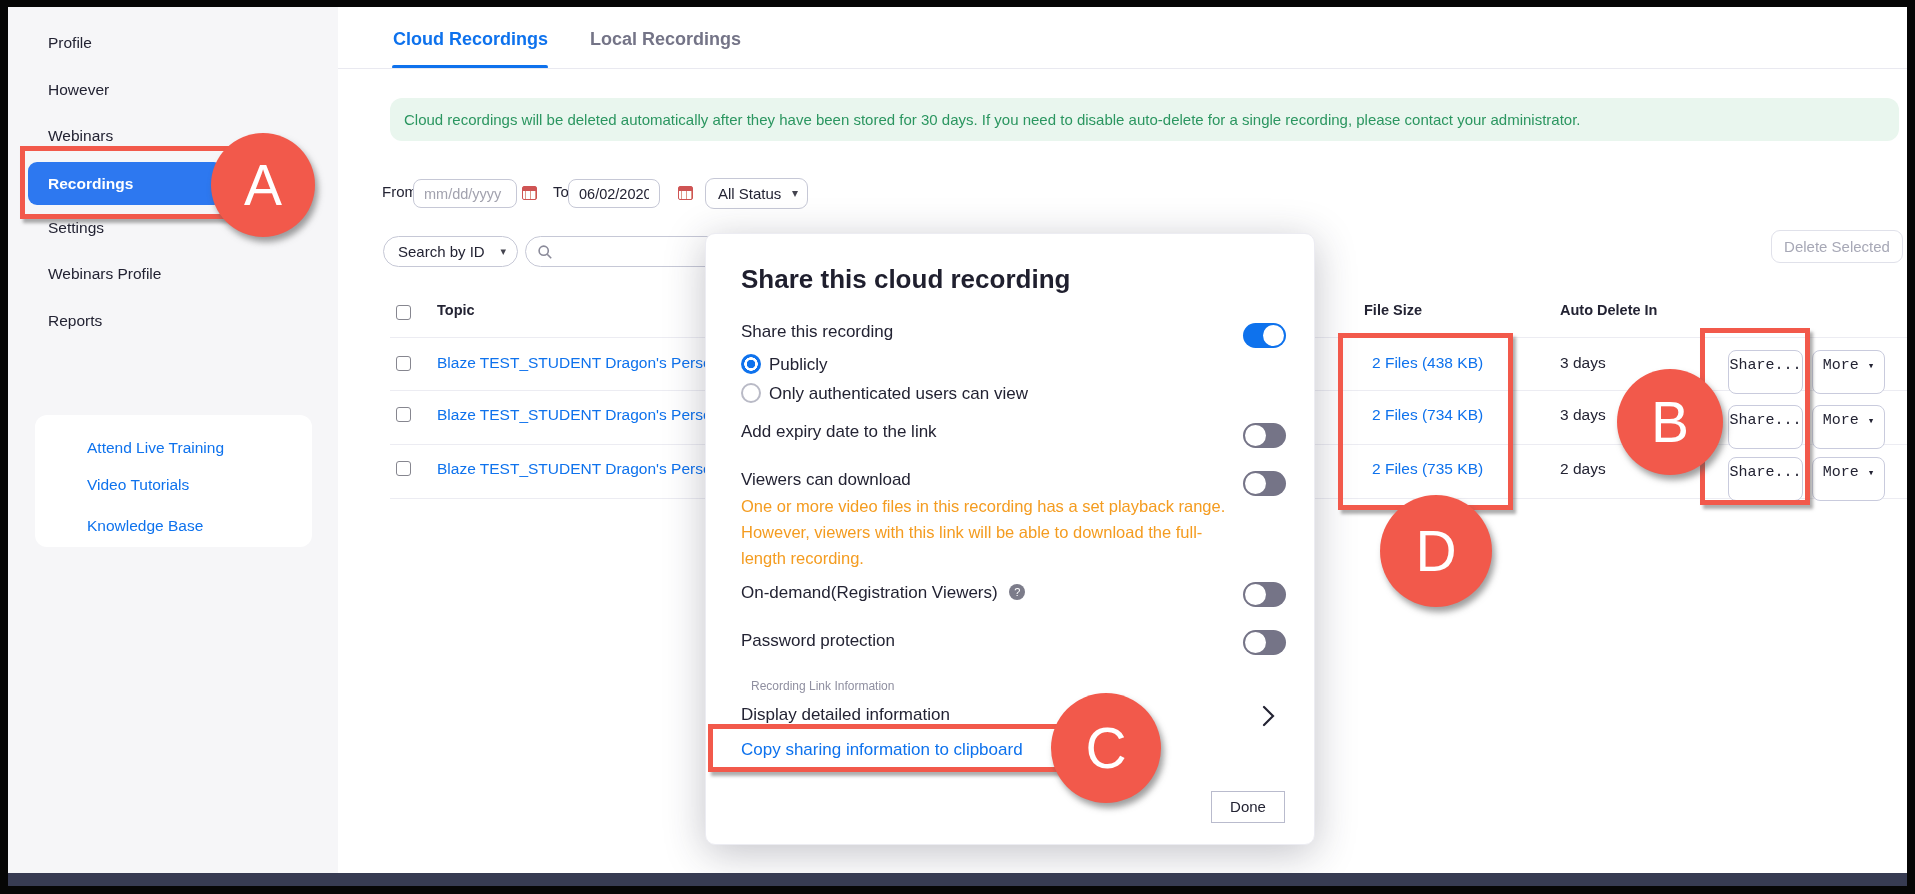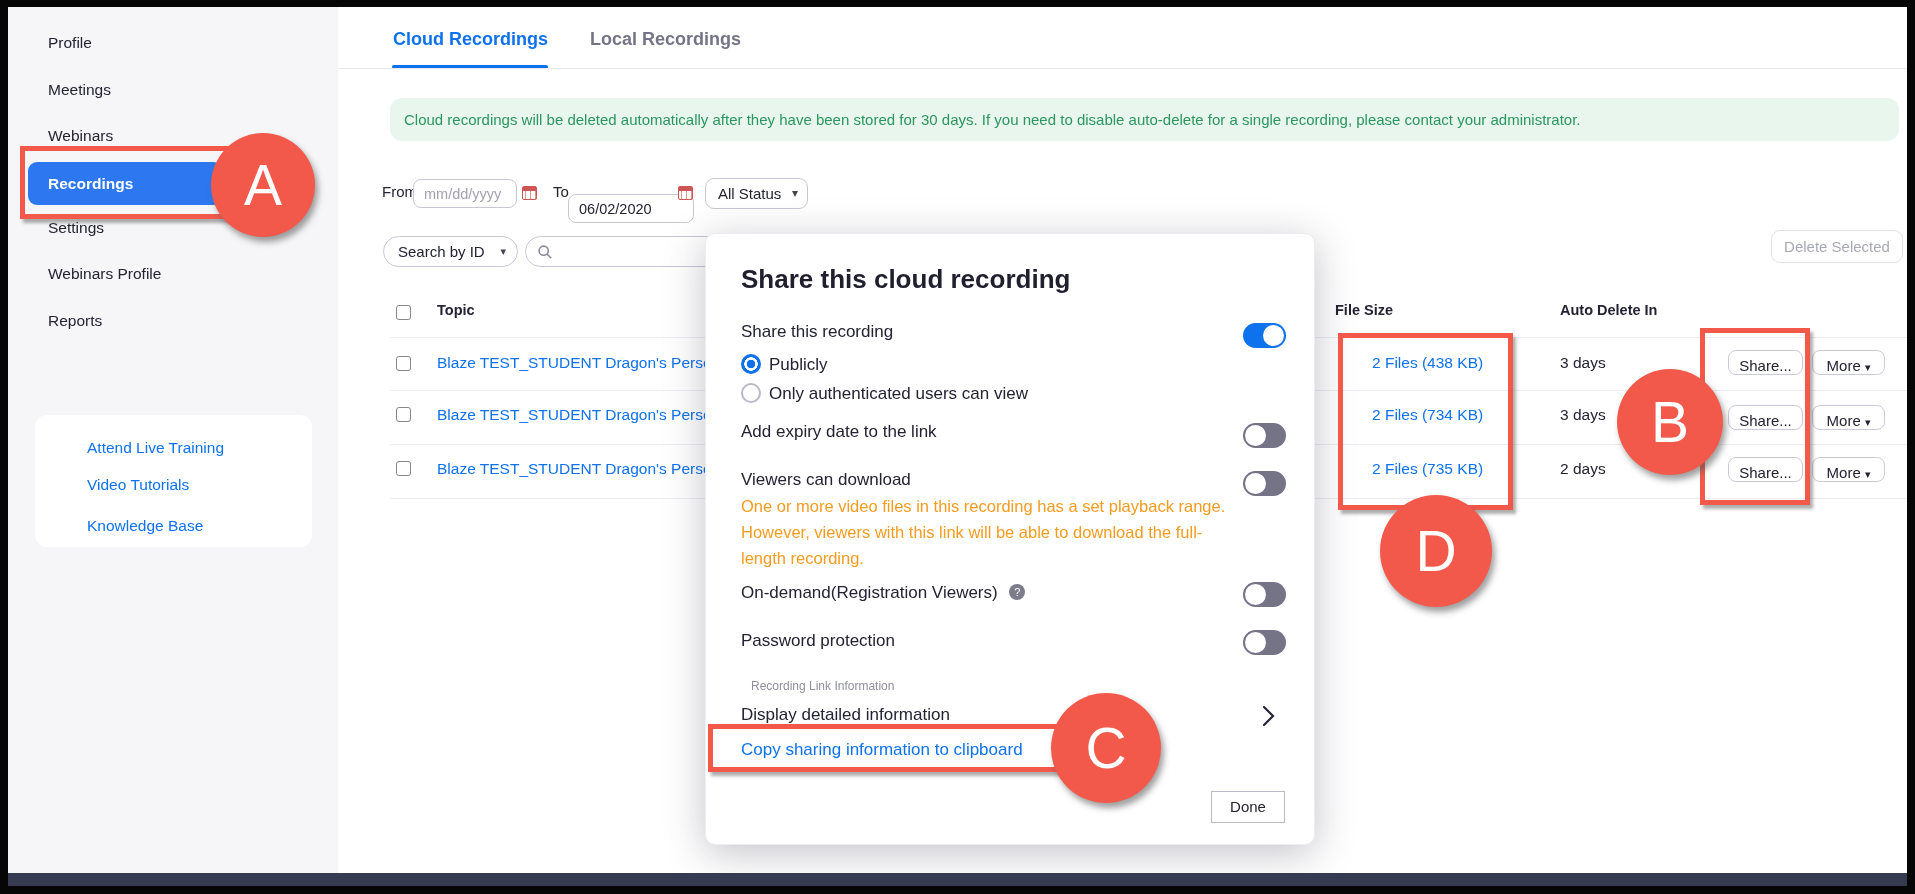--- a/index.html
+++ b/index.html
@@ -39,21 +39,21 @@
   .pillbox { position:absolute; height:31px; border:1px solid #c6c8d6; border-radius:16px; background:#fff; font-size:15px; color:#232333; line-height:29px; }
 
   .del-btn { position:absolute; left:1763px; top:223px; width:132px; height:33px; border:1px solid #e0e1ea; border-radius:9px; background:#fff; color:#a7a8b6; font-size:15px; text-align:center; line-height:31px; cursor:pointer; }
 
   
   .chk { position:absolute; width:15px; height:15px; border:1.5px solid #86868f; border-radius:3px; background:#fff; cursor:pointer; }
   .th { position:absolute; font-size:14.5px; font-weight:700; color:#232333; line-height:20px; }
   .tline { position:absolute; left:382px; width:1517px; height:1px; background:#ececf2; }
   .cell { position:absolute; font-size:15.5px; line-height:20px; color:#232333; }
   .link { color:#0e72ed; cursor:pointer; white-space:nowrap; }
-  .rowbtn { position:absolute; height:25px; border:1px solid #c9cbdd; border-radius:8px; background:#fff; font-size:15px; color:#232333; text-align:center; line-height:30px; cursor:pointer; }
+  .rowbtn { position:absolute; height:44px; border:1px solid #c9cbdd; border-radius:8px; background:#fff; font-size:15px; color:#232333; text-align:center; line-height:30px; cursor:pointer;font-family:Liberation Mono, monospace; }
 
   
   .modal { position:absolute; left:697px; top:226px; width:610px; height:612px; background:#fff; border:1px solid #ececf2; border-radius:10px; box-shadow:0 8px 40px rgba(40,40,60,.28); z-index:5; }
   .m-title { position:absolute; left:35px; top:30px; font-size:26px; font-weight:700; color:#1f1f2e; }
   .m-lbl { position:absolute; left:35px; font-size:17px; line-height:22px; color:#232333; }
   .m-sub { position:absolute; left:45px; font-size:12px; color:#8f8fa0; line-height:18px; }
   .warn { position:absolute; left:35px; font-size:16.5px; line-height:26px; color:#f49c20; white-space:nowrap; }
   .tog { position:absolute; left:537px; width:43px; height:25px; border-radius:13px; cursor:pointer; }
   .tog::after { content:""; position:absolute; top:2px; width:21px; height:21px; border-radius:50%; background:#fff; }
   .tog-on { background:#0e72ed; } .tog-on::after { right:2px; }
@@ -71,21 +71,21 @@
   .rcircle { position:absolute; border-radius:50%; background:#f2594b; color:#fff; display:flex; align-items:center; justify-content:center; font-size:57px; box-shadow:3px 5px 6px rgba(80,80,80,.55); z-index:11; }
 </style>
 </head>
 <body>
 
 <div class="page">
   <div class="screen">
 
     <div class="sidebar">
       <div class="side-item" style="top:22px">Profile</div>
-      <div class="side-item" style="top:69px">Meetings</div>
+      <div class="side-item" style="top:69px">However</div>
       <div class="side-item" style="top:115px">Webinars</div>
       <div class="side-pill">
         <span>Recordings</span>
       </div>
       <div class="side-item" style="top:207px">Settings</div>
       <div class="side-item" style="top:253px">Webinars Profile</div>
       <div class="side-item" style="top:300px">Reports</div>
       <div class="side-card">
         <div class="card-link" style="top:19px">Attend Live Training</div>
         <div class="card-link" style="top:56px">Video Tutorials</div>
@@ -97,21 +97,21 @@
     <div class="tab tab-local">Local Recordings</div>
     <div class="tab-underline"></div>
     <div class="tab-border"></div>
 
     <div class="banner">Cloud recordings will be deleted automatically after they have been stored for 30 days. If you need to disable auto-delete for a single recording, please contact your administrator.</div>
 
     <div class="lbl" style="left:374px;top:171px">From</div>
     <input class="inp" style="left: 405px; top: 172px; width: 104px;" placeholder="mm/dd/yyyy">
     <span class="cal" style="left:514px;top:179px"></span>
     <div class="lbl" style="left:545px;top:171px">To</div>
-    <input class="inp" style="left: 560px; top: 187px; width: 126px;" value="06/02/2020">
+    <input class="inp" style="left: 560px; top: 172px; width: 92px;" value="06/02/2020">
     <span class="cal" style="left:670px;top:179px"></span>
     <div class="selbox" style="left:697px;top:171px;width:103px">
       <span>All Status</span>
       <span class="caret">▾</span>
     </div>
 
     <div class="pillbox" style="left:375px;top:229px;width:135px">
       <span style="padding-left:14px">Search by ID</span>
       <span style="position:absolute;right:11px;top:0;line-height:29px;font-size:11px;color:#44444f">▾</span>
     </div>
@@ -120,21 +120,21 @@
         <circle cx="6.7" cy="6.7" r="4.6" fill="none" stroke="#8a8a99" stroke-width="1.6"></circle>
         <line x1="10.2" y1="10.2" x2="14.2" y2="14.2" stroke="#8a8a99" stroke-width="1.6"></line>
       </svg>
       <input style="position: absolute; left: 32px; top: 1px; width: 320px; height: 27px; border: none; outline: none; font-size: 15px; font-family: inherit;">
     </div>
 
     <div class="del-btn">Delete Selected</div>
 
     <span class="chk" style="left:388px;top:298px"></span>
     <div class="th" style="left:429px;top:293px">Topic</div>
-    <div class="th" style="left:1327px;top:293px">File Size</div>
+    <div class="th" style="left:1356px;top:293px">File Size</div>
     <div class="th" style="left:1552px;top:293px">Auto Delete In</div>
     <div class="tline" style="top:330px"></div>
     <div class="tline" style="top:383px"></div>
     <div class="tline" style="top:437px"></div>
     <div class="tline" style="top:491px"></div>
 
     <span class="chk" style="left:388px;top:349px"></span>
     <div class="cell link" style="left:429px;top:346px">Blaze TEST_STUDENT Dragon's Persona</div>
     <div class="cell link" style="left:1364px;top:346px">2 Files (438 KB)</div>
     <div class="cell" style="left:1552px;top:346px">3 days</div>

